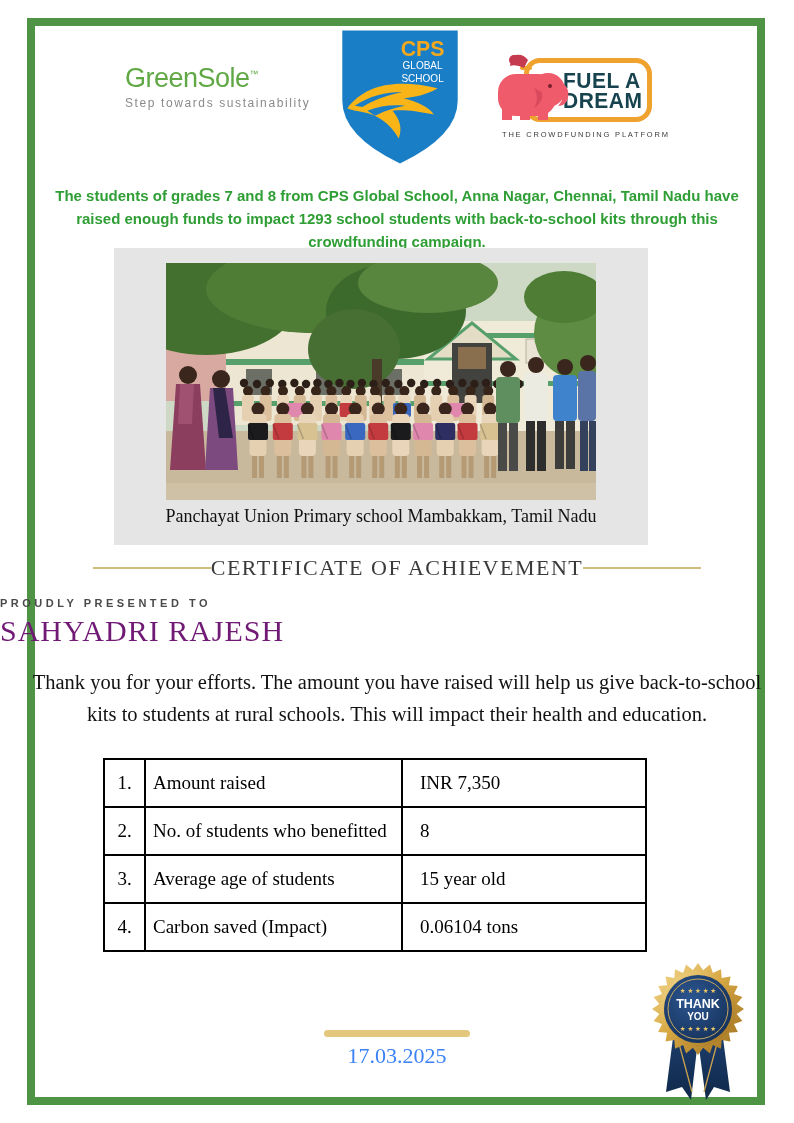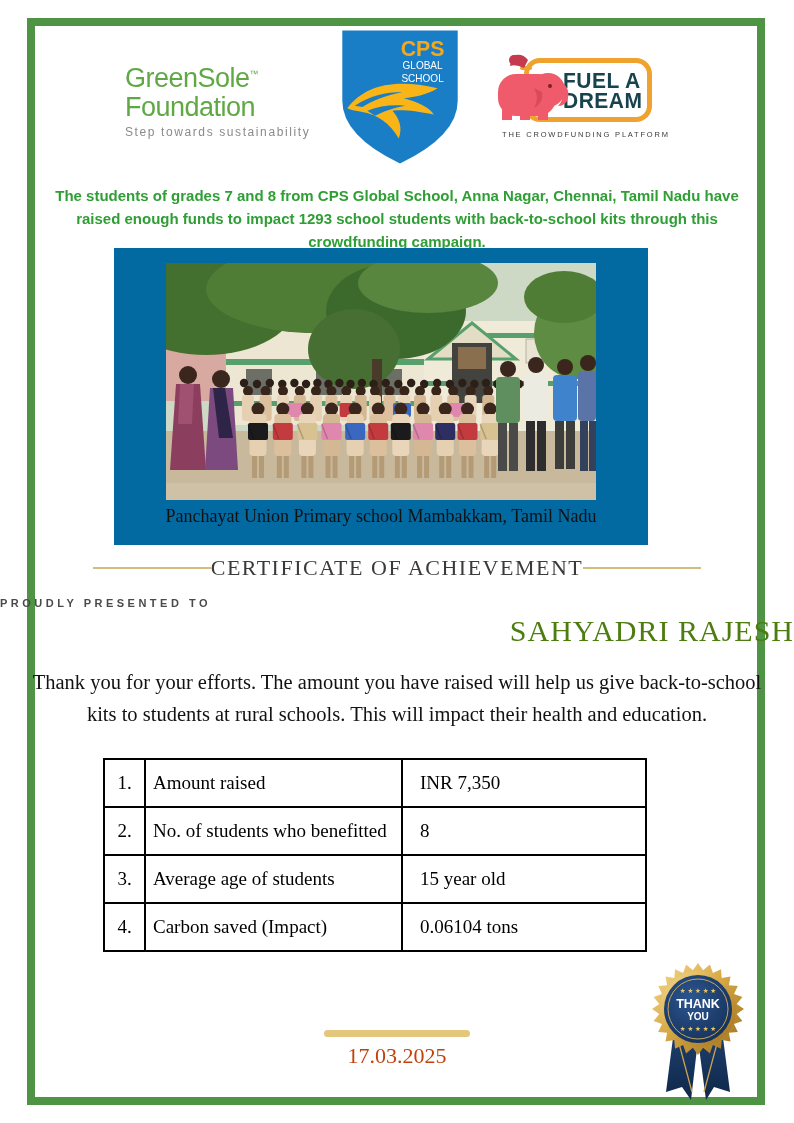--- a/index.html
+++ b/index.html
@@ -25,64 +25,63 @@
                font-family:"Liberation Sans", sans-serif; transform:scaleY(1.08); }
   .fad-tagline { position:absolute; left:12px; top:78px; width:156px; font-size:7.5px; color:#3a3a3a;
                  letter-spacing:1.8px; white-space:nowrap; font-weight:normal; }
   .fad-elephant { position:absolute; left:0; top:0; width:92px; height:76px; }
 
   
   .statement { position:absolute; left:40px; top:184px; width:714px; text-align:center;
                font-size:15px; font-weight:bold; color:#2f9e35; line-height:23px; }
 
   
-  .photo-card { position:absolute; left:114px; top:248px; width:534px; height:297px; background:#0369a1; }
+  .photo-card { position:absolute; left:114px; top:248px; width:534px; height:297px; background:#e5e5e5; }
   .photo { position:absolute; left:52px; top:15px; width:430px; height:237px; overflow:hidden; background:#b9cbb0; }
   .photo-caption { position:absolute; left:0; top:258px; width:100%; text-align:center;
                    font-family:"Liberation Serif", serif; font-size:18px; color:#111; }
 
   
   .cert-heading-row { position:absolute; left:0; top:555px; width:794px;
                       display:flex; align-items:center; justify-content:center; }
   .tan-line { width:118px; height:2px; background:#d3bc7e; }
   .cert-heading { font-family:"Liberation Serif", serif; font-size:22px; color:#3a3a3a; letter-spacing:1.5px; white-space:nowrap; }
 
   .presented { position:absolute; left:0; top:597px; width:794px; text-align:left;
                font-size:11px; font-weight:bold; color:#4a4a4a; letter-spacing:3.5px; }
 
-  .recipient { position:absolute; left:0; top:614px; width:794px; text-align:right;
-               font-family:"Liberation Serif", serif; font-size:30px; color:#4d7c0f; letter-spacing:1px; }
+  .recipient { position:absolute; left:0; top:614px; width:794px; text-align:left;
+               font-family:"Liberation Serif", serif; font-size:30px; color:#701a75; letter-spacing:1px; }
 
   .message { position:absolute; left:32px; top:666px; width:730px; text-align:center;
              font-family:"Liberation Serif", serif; font-size:20.5px; color:#121212; line-height:32px; }
 
   
   .stats { position:absolute; left:103px; top:758px; border-collapse:collapse;
            font-family:"Liberation Serif", serif; font-size:19px; color:#000; }
   .stats td { border:2px solid #000; height:48px; vertical-align:middle; }
   .stats td.num { width:41px; text-align:center; }
   .stats td.lbl { width:257px; padding-left:7px; }
   .stats td.val { width:244px; padding-left:17px; }
 
   
   .gold-line { position:absolute; left:324px; top:1030px; width:146px; height:7px;
                background:#e2c77d; border-radius:4px; }
   .date { position:absolute; left:0; top:1043px; width:794px; text-align:center;
-          font-family:"Liberation Serif", serif; font-size:22px; color:#c2410c; }
+          font-family:"Liberation Serif", serif; font-size:22px; color:#3b82f6; }
 
   .badge { position:absolute; left:646px; top:960px; width:104px; height:150px; }
 </style>
 </head>
 <body>
 
 <div class="frame"></div>
 
 <div class="greensole">
   <div class="gs-line"><span>GreenSole</span><span class="gs-tm">™</span></div>
-  <div class="gs-line">Foundation</div>
   <div class="gs-tagline">Step towards sustainability</div>
 </div>
 
 <svg class="cps-logo" viewBox="0 0 100 110">
   <path d="M4,2 H96 V58 Q96,86 50,108 Q4,86 4,58 Z" fill="#1a7ec6"></path>
   <text x="68" y="22" text-anchor="middle" font-size="17" font-weight="bold" fill="#f5a81c" font-family="Liberation Sans, sans-serif">CPS</text>
   <text x="68" y="33" text-anchor="middle" font-size="8" fill="#ffffff" font-family="Liberation Sans, sans-serif">GLOBAL</text>
   <text x="68" y="43" text-anchor="middle" font-size="8" fill="#ffffff" font-family="Liberation Sans, sans-serif">SCHOOL</text>
   <path fill="#f9b517" d="M8,64 C22,46 44,40 80,48 C72,53 62,55 53,56 C64,59 73,63 77,69 C62,66 52,65 44,66 C50,73 52,80 49,88 C42,76 32,69 20,67 C14,66 10,65 8,64 Z"></path>
   <path fill="#1a7ec6" d="M14,62 C26,54 38,51 52,51 C38,54 28,58 20,63 Z M24,66 C34,62 44,61 54,62 C44,64 36,67 30,70 Z"></path>

